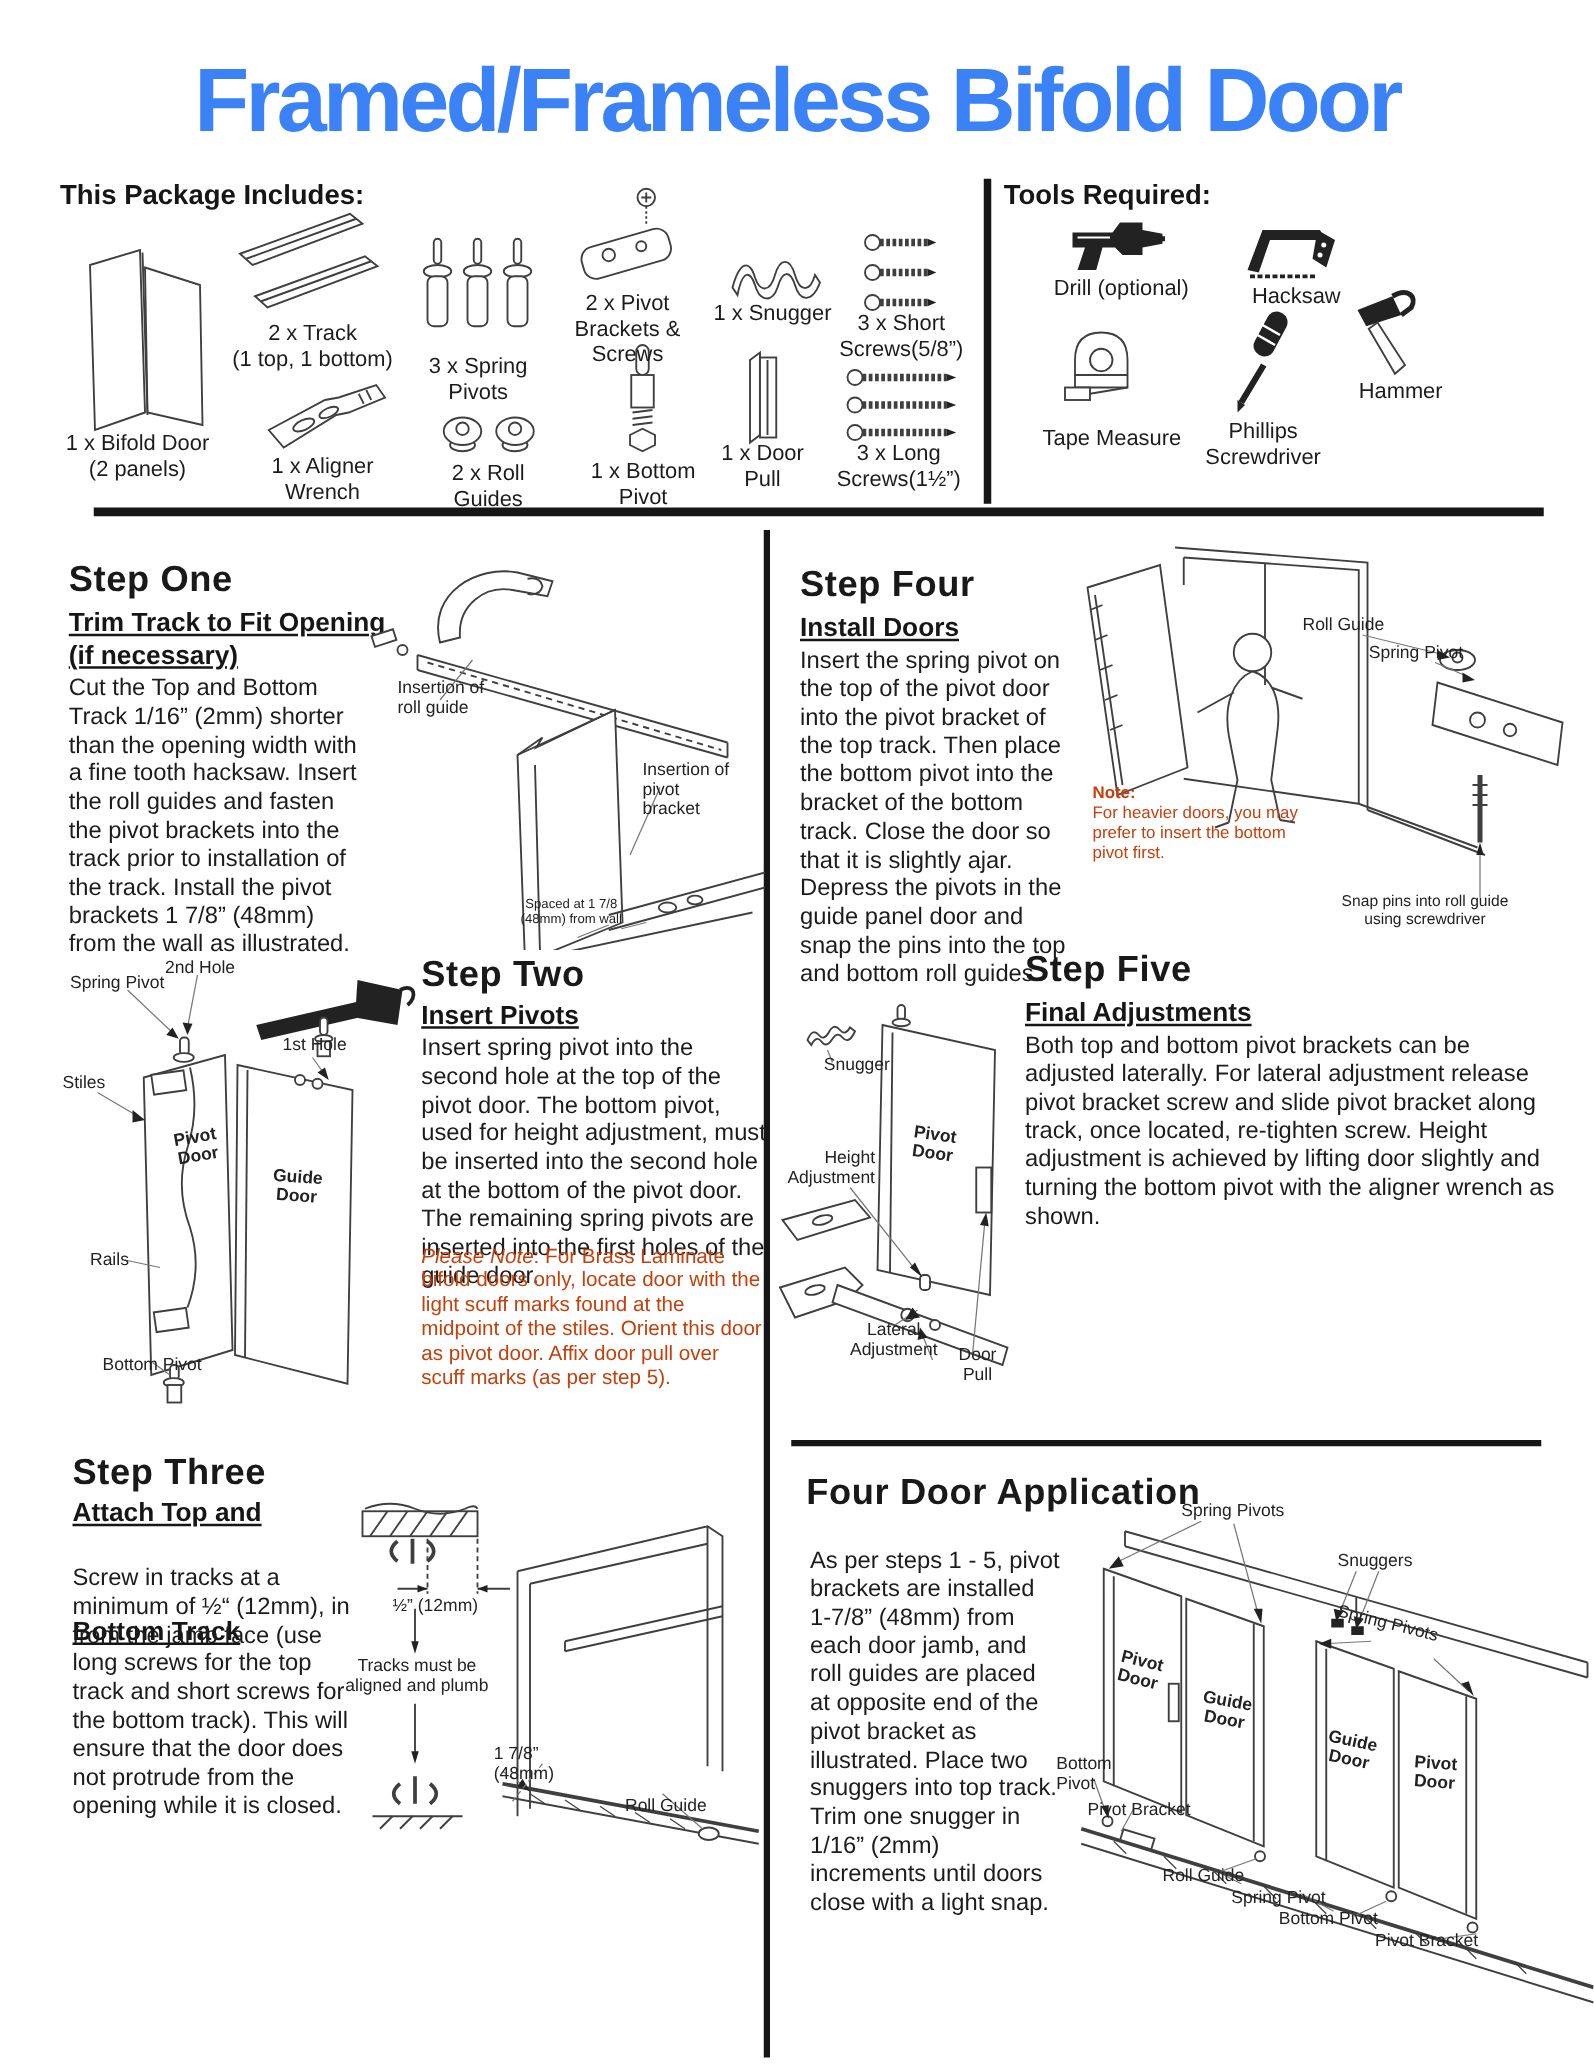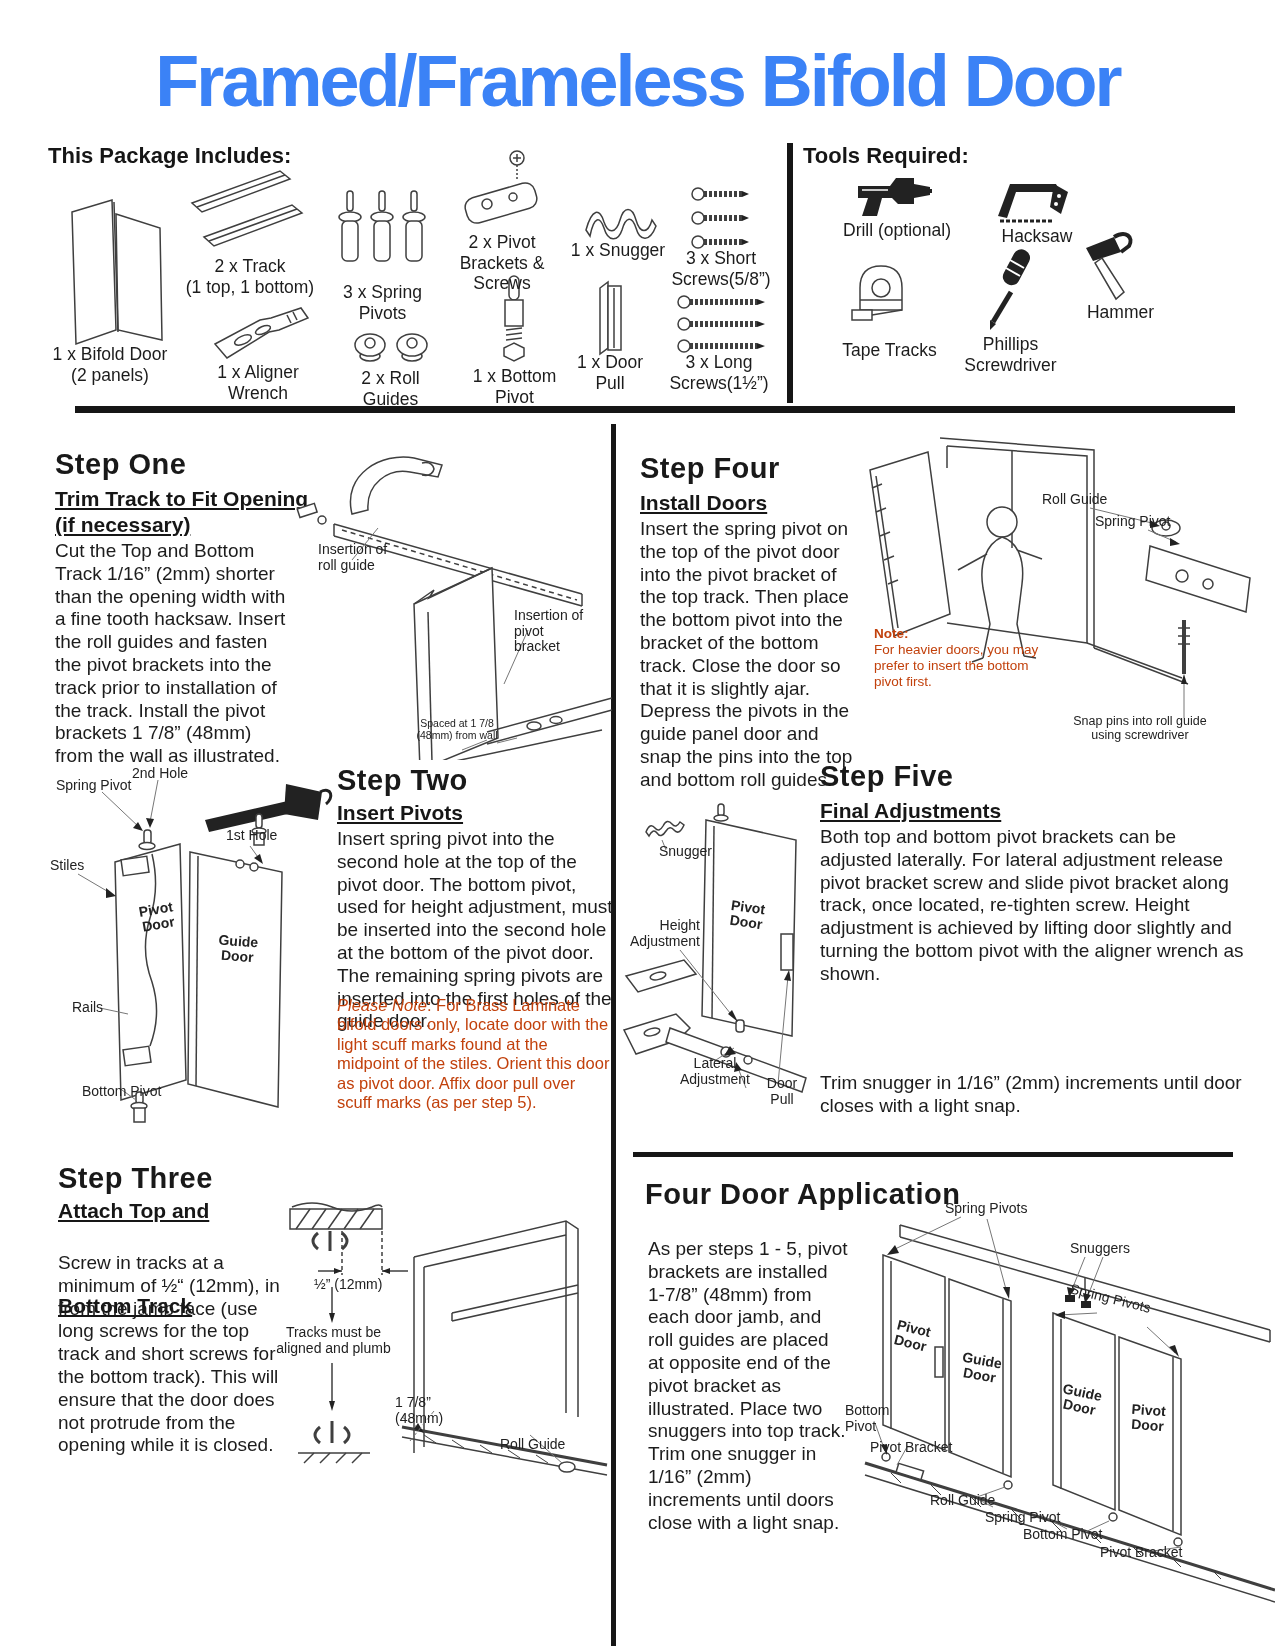--- a/index.html
+++ b/index.html
@@ -229,21 +229,21 @@
   </div>
   <div class="abs" style="left:1074px;top:228px;">
     <svg width="74" height="76">
         <path class="fd" d="M12 20 L40 9 L47 24 L19 33 Z"></path>
         <path d="M40 9 C52 2 60 9 55 18 L47 24" fill="none" stroke="#222" stroke-width="4"></path>
         <path class="fw" d="M28 30 L50 64 L42 71 L21 35 Z"></path>
       </svg>
   </div>
   <div class="abs part-label" style="left:832px;top:220px;width:130px;">Drill (optional)</div>
   <div class="abs part-label" style="left:992px;top:226px;width:90px;">Hacksaw</div>
-  <div class="abs part-label" style="left:822px;top:340px;width:135px;">Tape Tracks</div>
+  <div class="abs part-label" style="left:822px;top:340px;width:135px;">Tape Measure</div>
   <div class="abs part-label" style="left:948px;top:334px;width:125px;">Phillips
 Screwdriver</div>
   <div class="abs part-label" style="left:1078px;top:302px;width:85px;">Hammer</div>
 
   <div class="abs step-head" style="left:55px;top:448px;">Step One</div>
   <div class="abs step-sub" style="left:55px;top:486px;">Trim Track to Fit Opening</div>
   <div class="abs step-sub" style="left:55px;top:512px;">(if necessary)</div>
   <div class="abs body" style="left:55px;top:540px;width:237px;">Cut the Top and Bottom Track 1/16” (2mm) shorter than the opening width with a fine tooth hacksaw. Insert the roll guides and fasten the pivot brackets into the track prior to installation of the track. Install the pivot brackets 1 7/8” (48mm) from the wall as illustrated.</div>
 
   <div class="abs" style="left:282px;top:432px;width:333px;height:328px;">
@@ -451,21 +451,20 @@
     <div class="abs dlabel big" style="left:190px;top:64px;">Roll Guide</div>
     <div class="abs dlabel big" style="left:243px;top:86px;">Spring Pivot</div>
     <div class="abs note" style="left:22px;top:198px;width:175px;font-size:13.5px;"><b>Note:</b><br><span>For heavier doors, you may prefer to insert the bottom pivot first.</span></div>
     <div class="abs dlabel c" style="left:178px;top:286px;width:220px;">Snap pins into roll guide
 using screwdriver</div>
   </div>
 
   <div class="abs step-head" style="left:820px;top:760px;">Step Five</div>
   <div class="abs step-sub" style="left:820px;top:798px;">Final Adjustments</div>
   <div class="abs body" style="left:820px;top:826px;width:428px;">Both top and bottom pivot brackets can be adjusted laterally.  For lateral adjustment release pivot bracket screw and slide pivot bracket along track, once located, re-tighten screw. Height adjustment is achieved by lifting door slightly and turning the bottom pivot with the aligner wrench as shown.</div>
-  <div class="abs body" style="left:820px;top:1072px;width:428px;">Trim snugger in 1/16” (2mm) increments until door closes with a light snap.</div>
 
   <div class="abs" style="left:618px;top:788px;width:200px;height:345px;">
     <svg class="abs" style="left:0;top:0;" width="200" height="345">
       <g class="ln">
         <path class="fw" d="M28 44 q4 -10 9 -4 q4 5 8 -2 q4 -8 9 -2 q4 5 8 -2 l4 3 q-5 11 -10 5 q-4 -5 -8 1 q-5 8 -9 2 q-4 -5 -8 3 Z"></path>
         <path class="fw" d="M88 32 L178 52 L174 248 L84 228 Z"></path>
         <line x1="96" y1="38" x2="94" y2="230"></line>
         <rect class="fw" x="100" y="16" width="6" height="12" rx="3"></rect>
           <ellipse class="fw" cx="103" cy="30" rx="7" ry="3"></ellipse>
         <rect class="fw" x="163" y="146" width="12" height="36"></rect>

